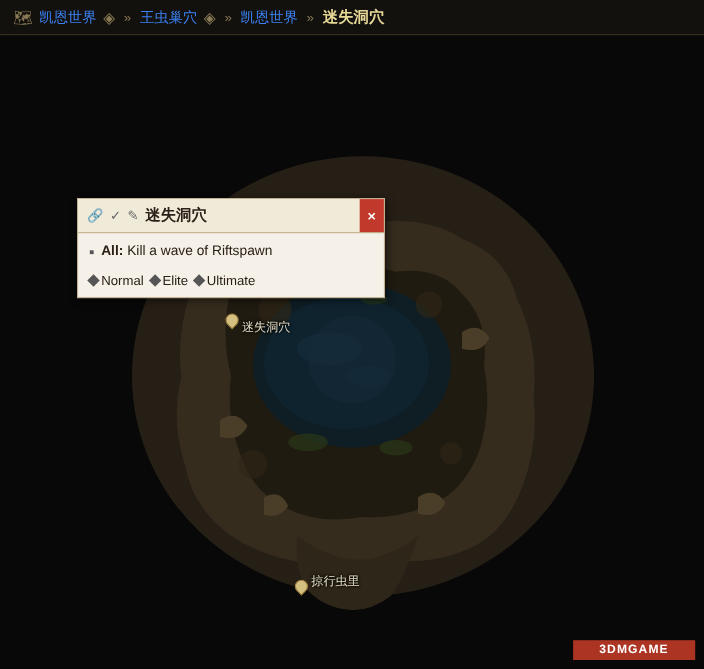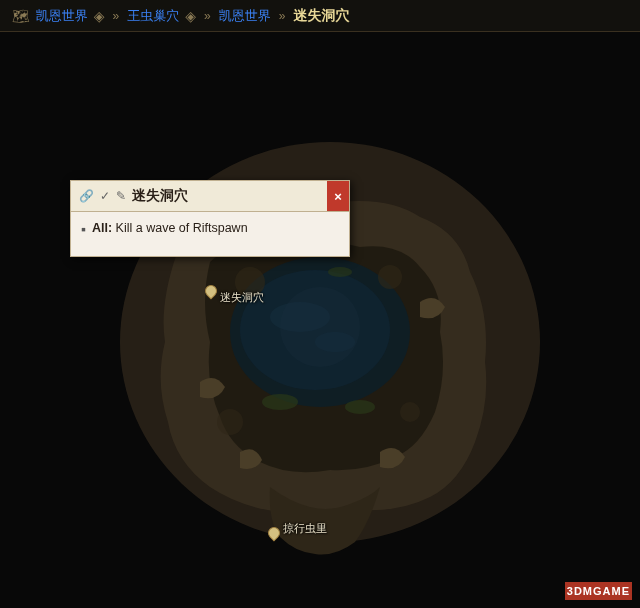--- a/index.html
+++ b/index.html
@@ -203,21 +203,21 @@
       bottom: 8px;
       right: 8px;
       z-index: 300;
     }
 
     .watermark-box {
       background: rgba(200, 60, 40, 0.85);
       color: #fff;
       font-size: 11px;
       font-weight: bold;
-      padding: 3px 2px;
+      padding: 3px 24px;
       letter-spacing: 1px;
     }
   </style>
 </head>
 <body>
 
 <div id="topbar">
   <span class="topbar-icon">🗺</span>
   <span class="topbar-link">凯恩世界</span>
   <span class="topbar-icon">◈</span>
@@ -285,19 +285,33 @@
       <div id="popup-close">×</div>
     </div>
     <div id="popup-body">
       <div class="popup-task-row">
         <span class="task-bullet">▪</span>
         <span class="task-text">
           <span class="task-bold">All:</span>
           <span>Kill a wave of Riftspawn</span>
         </span>
       </div>
+      <div class="difficulty-row">
+        <div class="diff-badge">
+          <span class="diff-diamond"></span>
+          <span>Normal</span>
+        </div>
+        <div class="diff-badge">
+          <span class="diff-diamond"></span>
+          <span>Elite</span>
+        </div>
+        <div class="diff-badge">
+          <span class="diff-diamond"></span>
+          <span>Ultimate</span>
+        </div>
+      </div>
     </div>
   </div>
 </div>
 
 <div id="watermark">
   <div class="watermark-box">3DMGAME</div>
 </div>
 
 </body></html>

